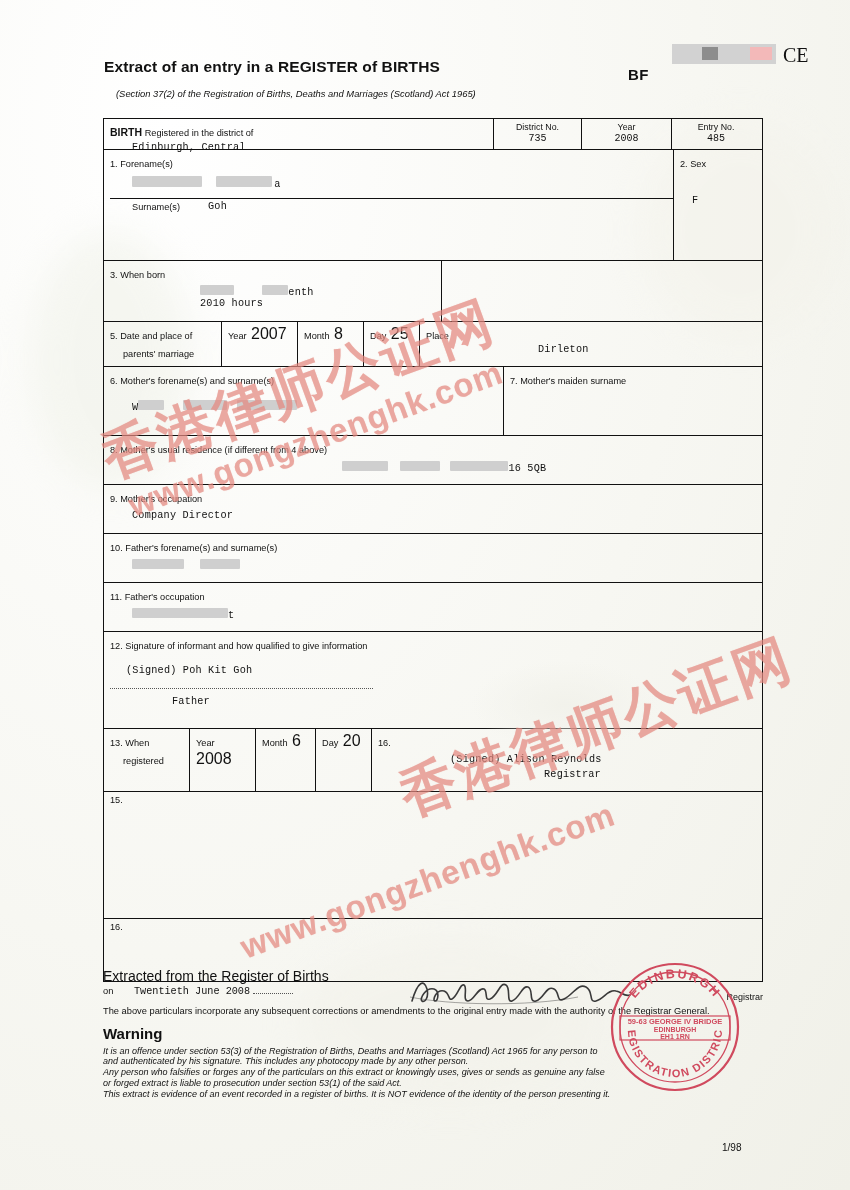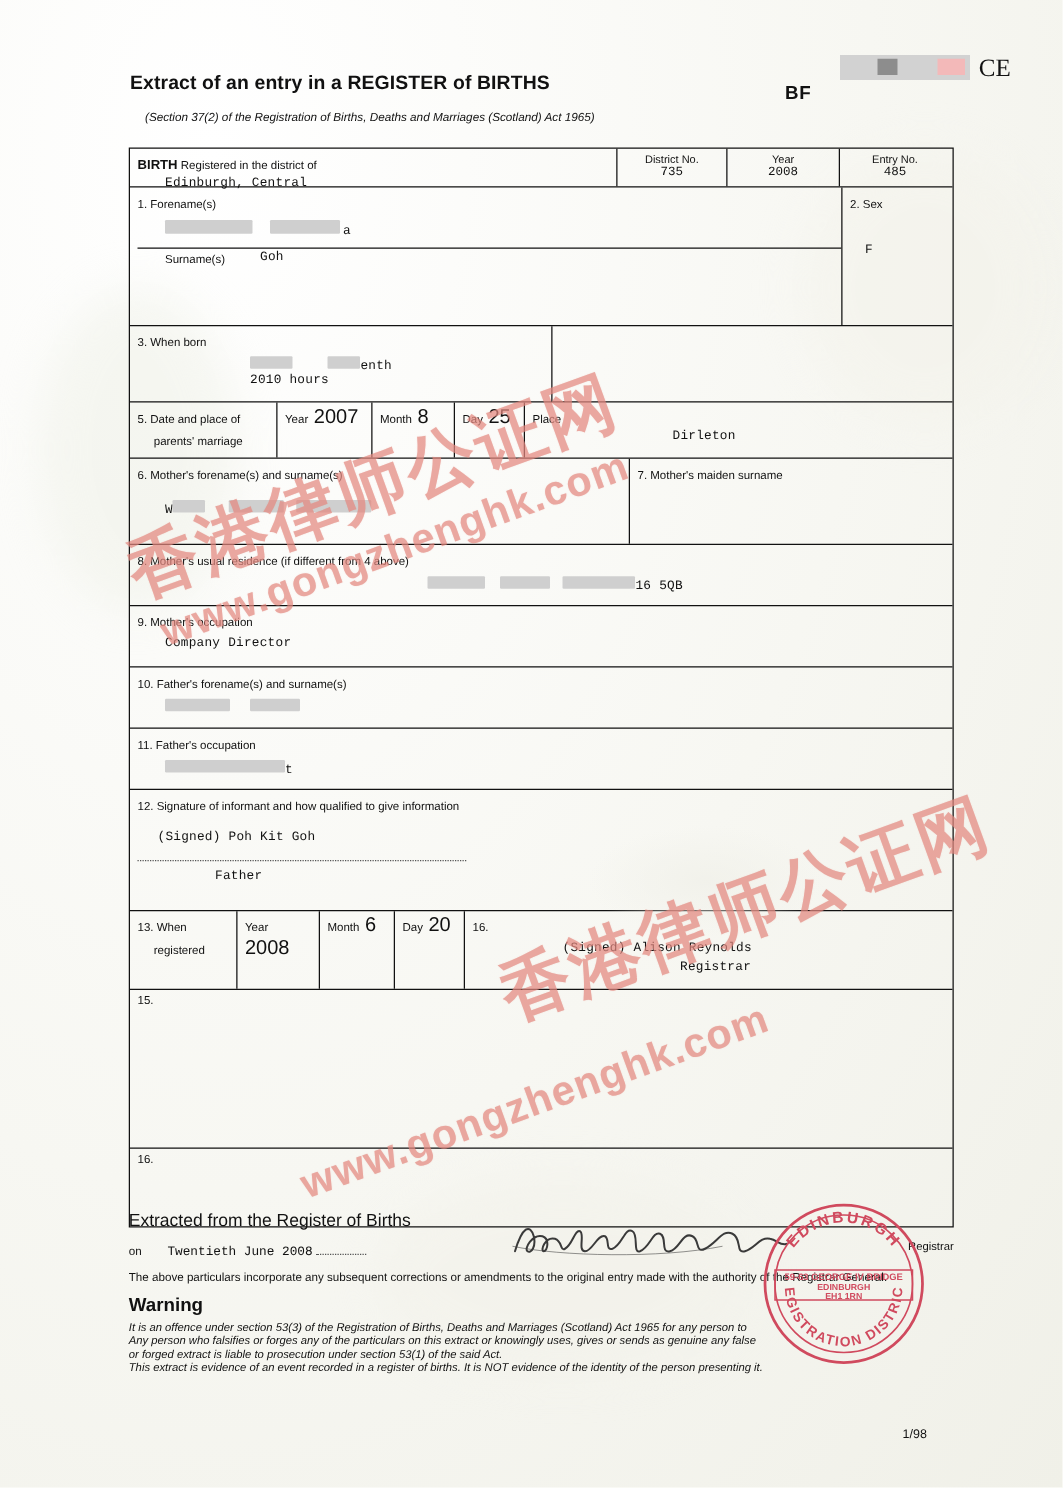--- a/index.html
+++ b/index.html
@@ -112,21 +112,21 @@
   .r13 .c4{width:56px;}
   .r13 .c5{width:390px;}
   .r15{height:126px;}
   .r16{height:62px;}
 
   .diag{position:absolute;left:0;top:0;width:100%;height:100%;pointer-events:none;}
 
   
   .foot{position:absolute;left:103px;top:968px;width:660px;font-size:9.3px;line-height:1.25;}
   .foot .l1{font-size:14px;}
-  .foot .on{margin-top:10px;}
+  .foot .on{}
   .foot .onval{font-family:"Liberation Mono",monospace;font-size:10.2px;}
   .foot .dots{display:inline-block;border-bottom:1px dotted #555;width:150px;}
   .foot .registrar{position:absolute;right:0;top:24px;font-size:9px;}
   .foot .para{margin-top:8px;}
   .foot .warn{margin-top:7px;font-weight:bold;font-size:15px;}
   .foot .wtext{margin-top:2px;font-style:italic;font-size:9px;line-height:1.2;}
   .pagenum{position:absolute;left:722px;top:1142px;font-size:10px;}
 
   
   .sig{position:absolute;left:408px;top:975px;width:230px;height:34px;}
@@ -364,20 +364,21 @@
       <div class="l1">Extracted from the Register of Births</div>
       <div class="on">
         <span>on</span>
         <span class="onval" style="margin-left:18px;">Twentieth June 2008</span>
         <span class="dots" style="width:40px;"></span>
       </div>
       <div class="registrar">Registrar</div>
       <div class="para">The above particulars incorporate any subsequent corrections or amendments to the original entry made with the authority of the Registrar General.</div>
       <div class="warn">Warning</div>
       <div class="wtext">It is an offence under section 53(3) of the Registration of Births, Deaths and Marriages (Scotland) Act 1965 for any person to</div>
+      <div class="wtext" style="margin-top:0">and authenticated by his signature. This includes any photocopy made by any other person.</div>
       <div class="wtext" style="margin-top:0">Any person who falsifies or forges any of the particulars on this extract or knowingly uses, gives or sends as genuine any false</div>
       <div class="wtext" style="margin-top:0">or forged extract is liable to prosecution under section 53(1) of the said Act.</div>
       <div class="wtext" style="margin-top:0">This extract is evidence of an event recorded in a register of births. It is NOT evidence of the identity of the person presenting it.</div>
     </div>
     <div class="pagenum">1/98</div>
 
     <div class="sig">
       <svg viewBox="0 0 230 34">
         <path d="M4,26 C10,6 16,4 19,14 C21,22 17,28 14,26 C11,24 18,12 26,14 C32,16 30,26 27,26 C24,26 28,14 36,16 C42,18 40,26 44,24 C50,21 52,8 56,10 C60,12 54,26 60,26 C66,26 70,12 76,14 C80,16 76,26 82,24 C90,21 92,6 98,10 C103,13 98,28 104,26 C112,23 114,10 120,12 C126,14 120,28 128,26 C136,24 138,10 146,14 C152,17 148,28 156,24 C166,19 170,8 178,12 C186,16 180,28 188,26 C196,24 200,14 208,16 C214,17 216,22 222,20" fill="none" stroke="#3a3a3a" stroke-width="1.6" stroke-linecap="round"></path>
         <path d="M2,22 C40,30 120,32 170,22" fill="none" stroke="#3a3a3a" stroke-width="0.8" opacity=".55"></path>

